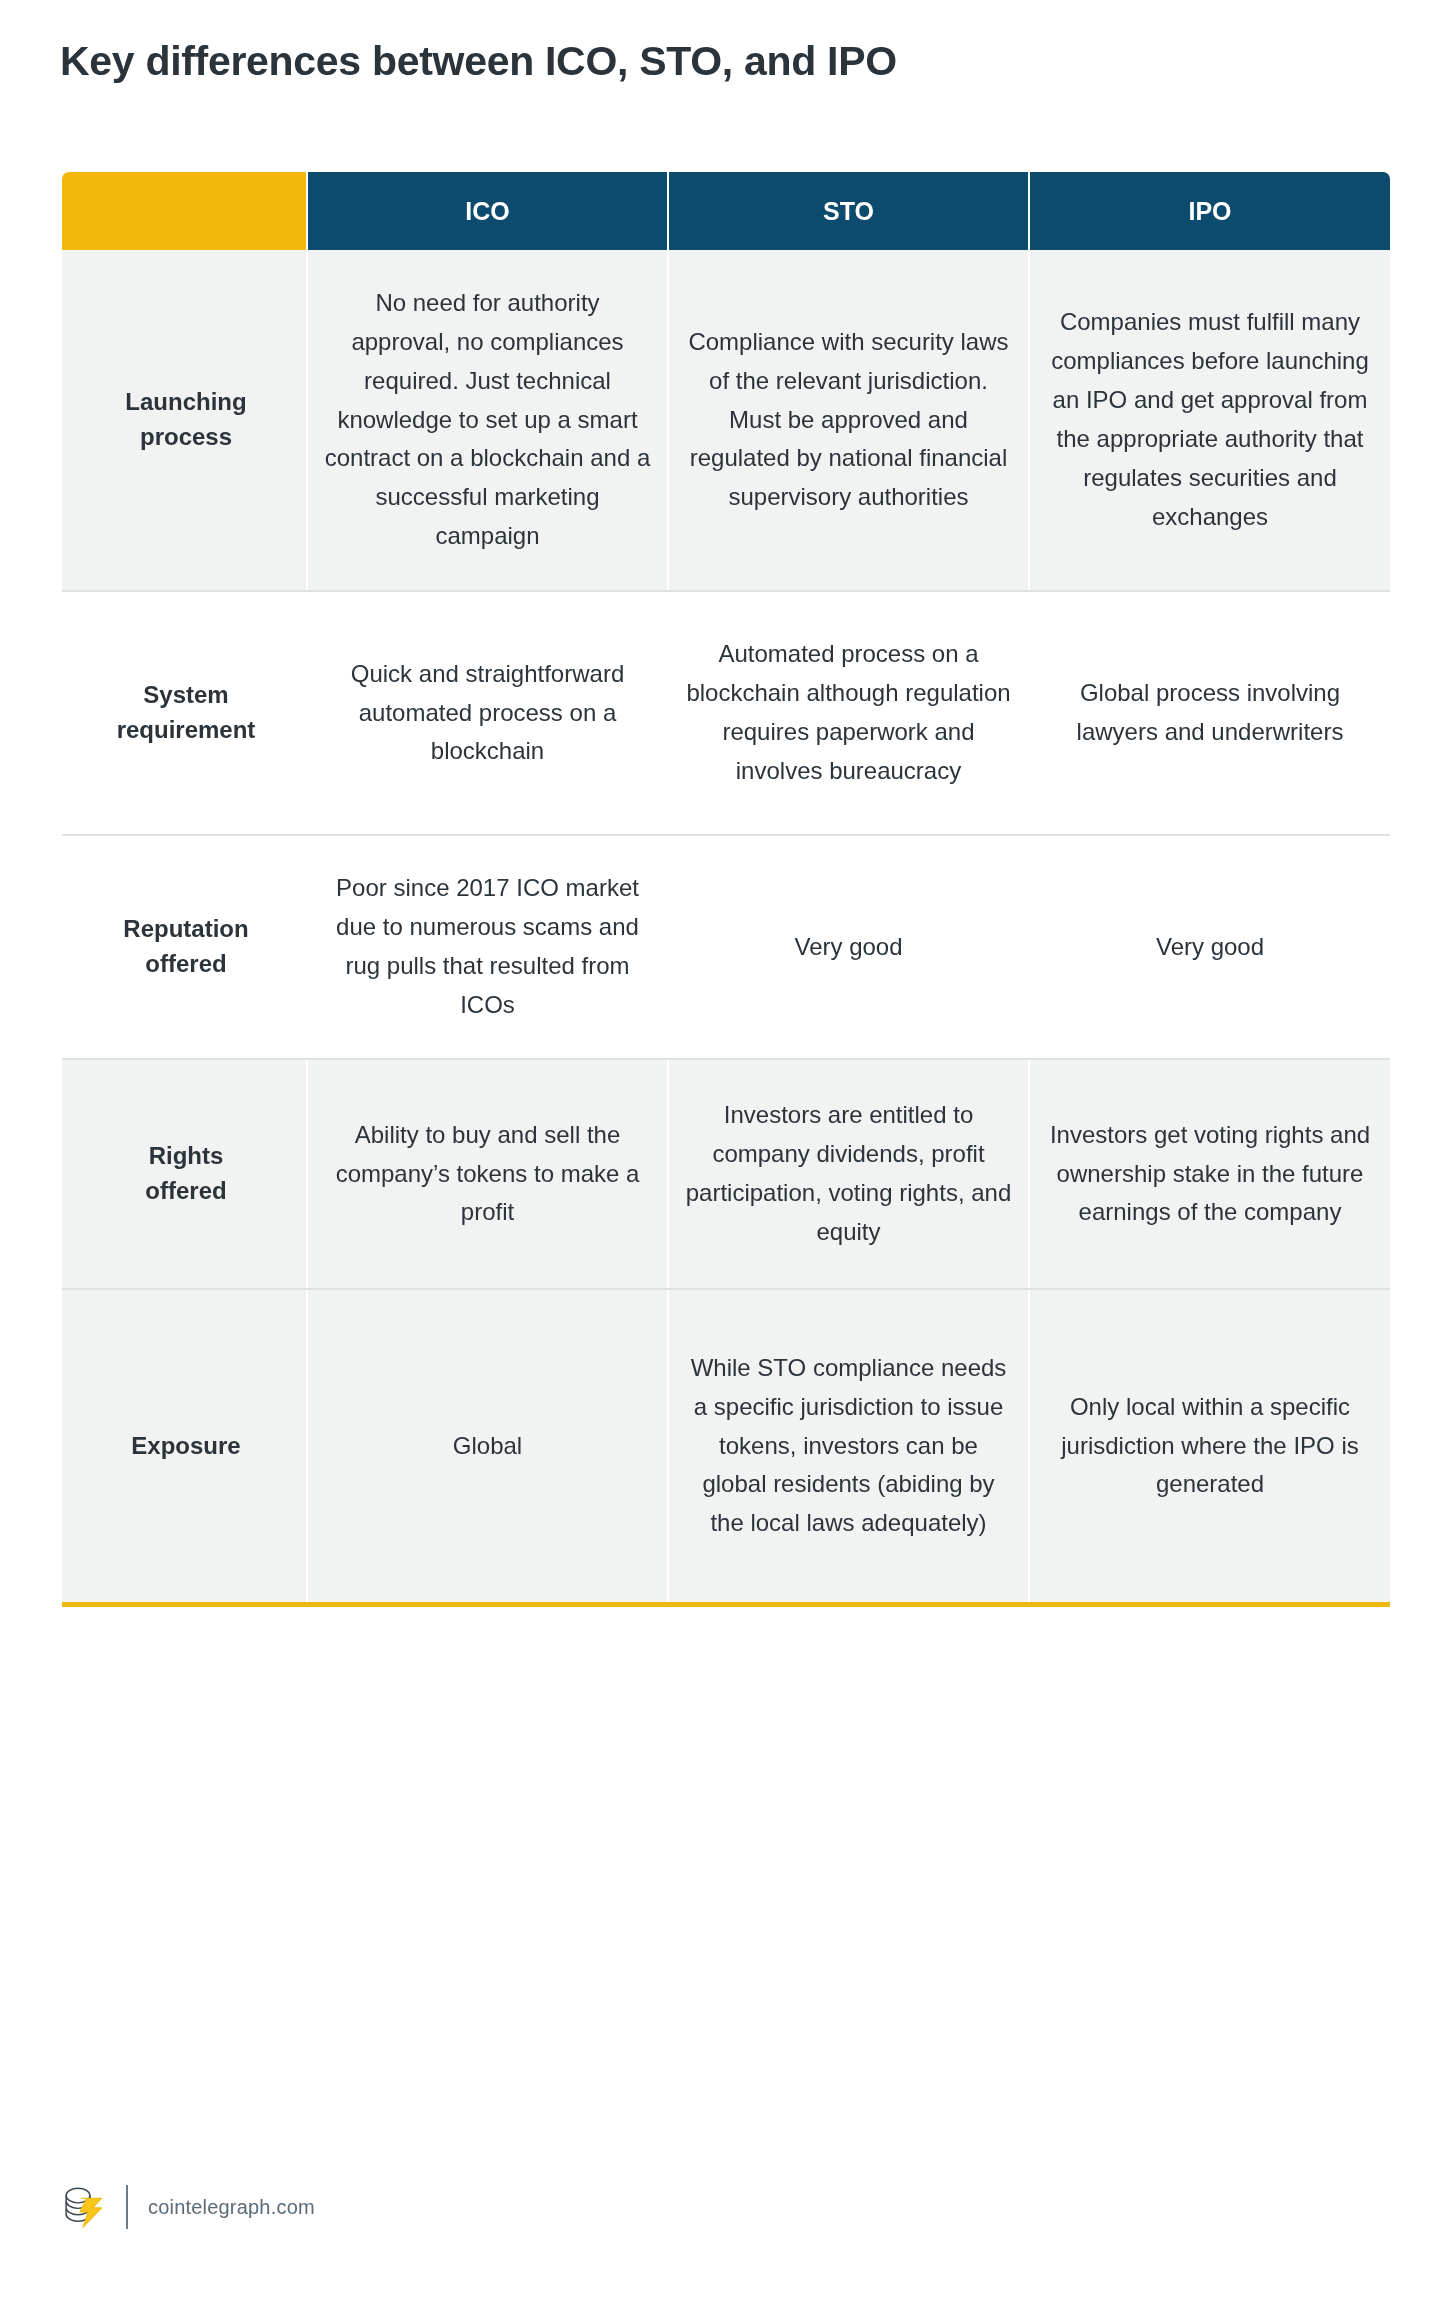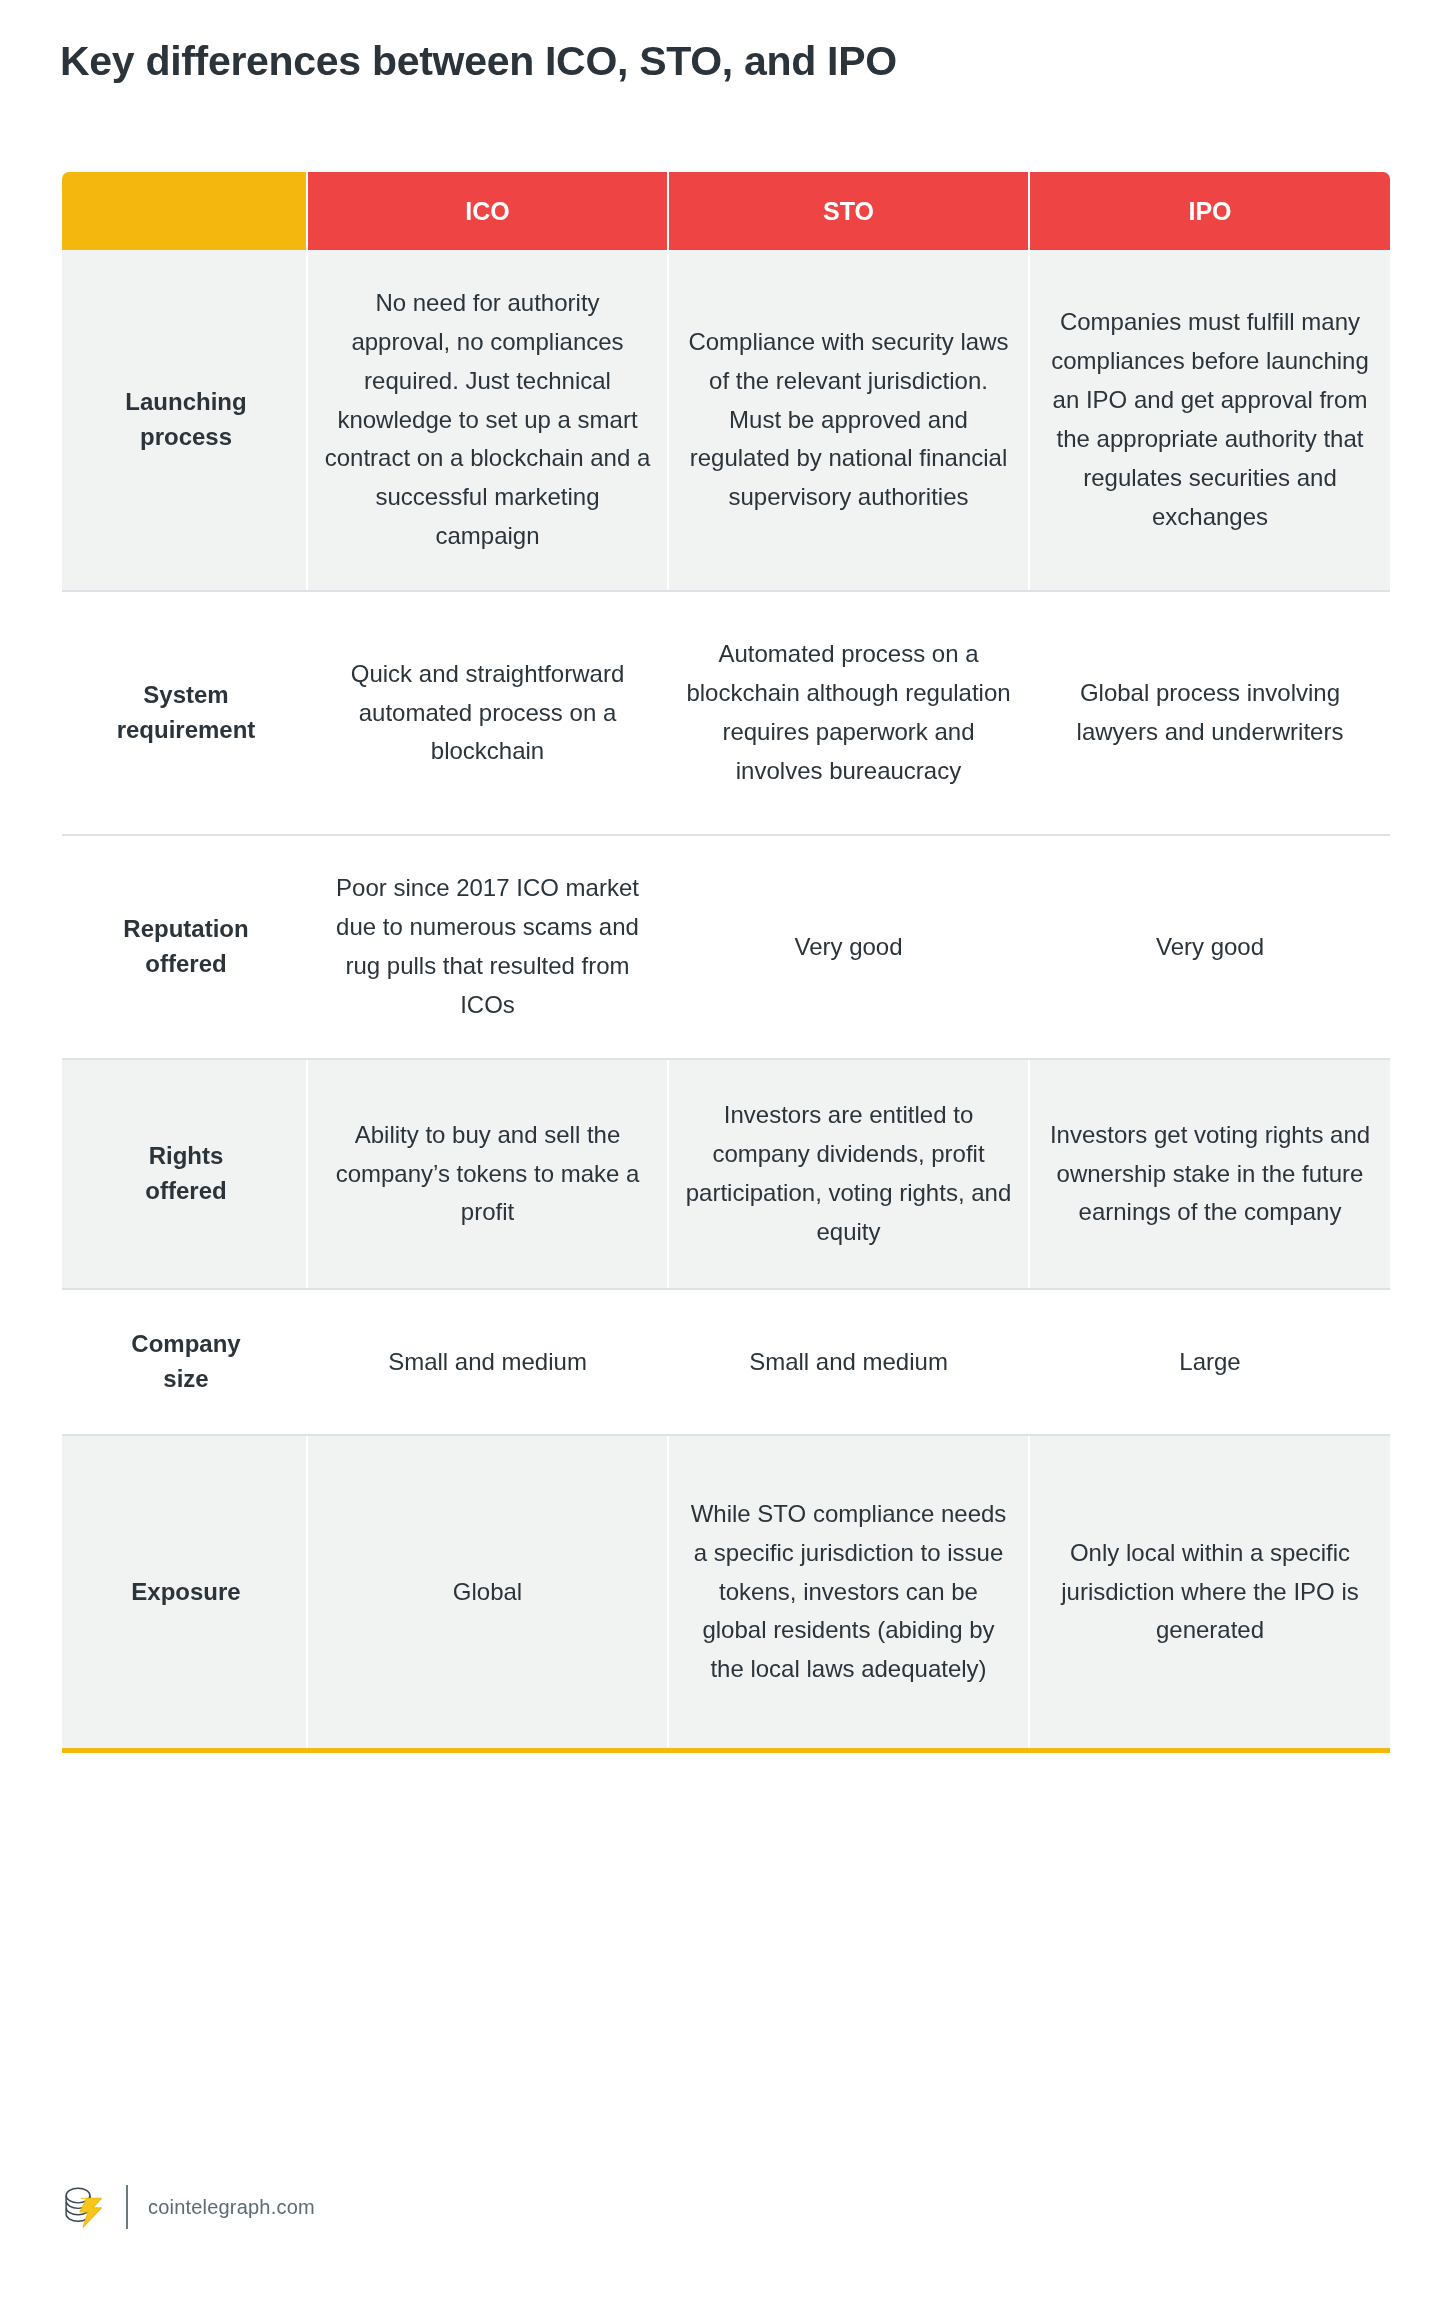--- a/index.html
+++ b/index.html
@@ -48,21 +48,21 @@
     width: 100%;
     border-collapse: collapse;
     table-layout: fixed;
   }
   table.cmp col.c0 { width: 245px; }
   table.cmp col.c1 { width: 361px; }
   table.cmp col.c2 { width: 361px; }
   table.cmp col.c3 { width: 361px; }
 
   thead th {
-    background: #ef4444;
+    background: #0c4a6e;
     color: #ffffff;
     font-size: 25px;
     font-weight: 700;
     height: 78px;
     vertical-align: middle;
     text-align: center;
     border-right: 2px solid #ffffff;
     padding: 0;
   }
   thead th:last-child { border-right: none; }
@@ -169,26 +169,20 @@
           <td class="rowlabel">Reputation<br>offered</td>
           <td>Poor since 2017 ICO market due to numerous scams and rug pulls that resulted from ICOs</td>
           <td>Very good</td>
           <td>Very good</td>
         </tr>
         <tr class="shade r4">
           <td class="rowlabel">Rights<br>offered</td>
           <td>Ability to buy and sell the company’s tokens to make a profit</td>
           <td>Investors are entitled to company dividends, profit participation, voting rights, and equity</td>
           <td>Investors get voting rights and ownership stake in the future earnings of the company</td>
-        </tr>
-        <tr class="plain r5">
-          <td class="rowlabel">Company<br>size</td>
-          <td>Small and medium</td>
-          <td>Small and medium</td>
-          <td>Large</td>
         </tr>
         <tr class="shade r6">
           <td class="rowlabel">Exposure</td>
           <td>Global</td>
           <td>While STO compliance needs a specific jurisdiction to issue tokens, investors can be global residents (abiding by the local laws adequately)</td>
           <td>Only local within a specific jurisdiction where the IPO is generated</td>
         </tr>
       </tbody>
     </table>
   </div>

